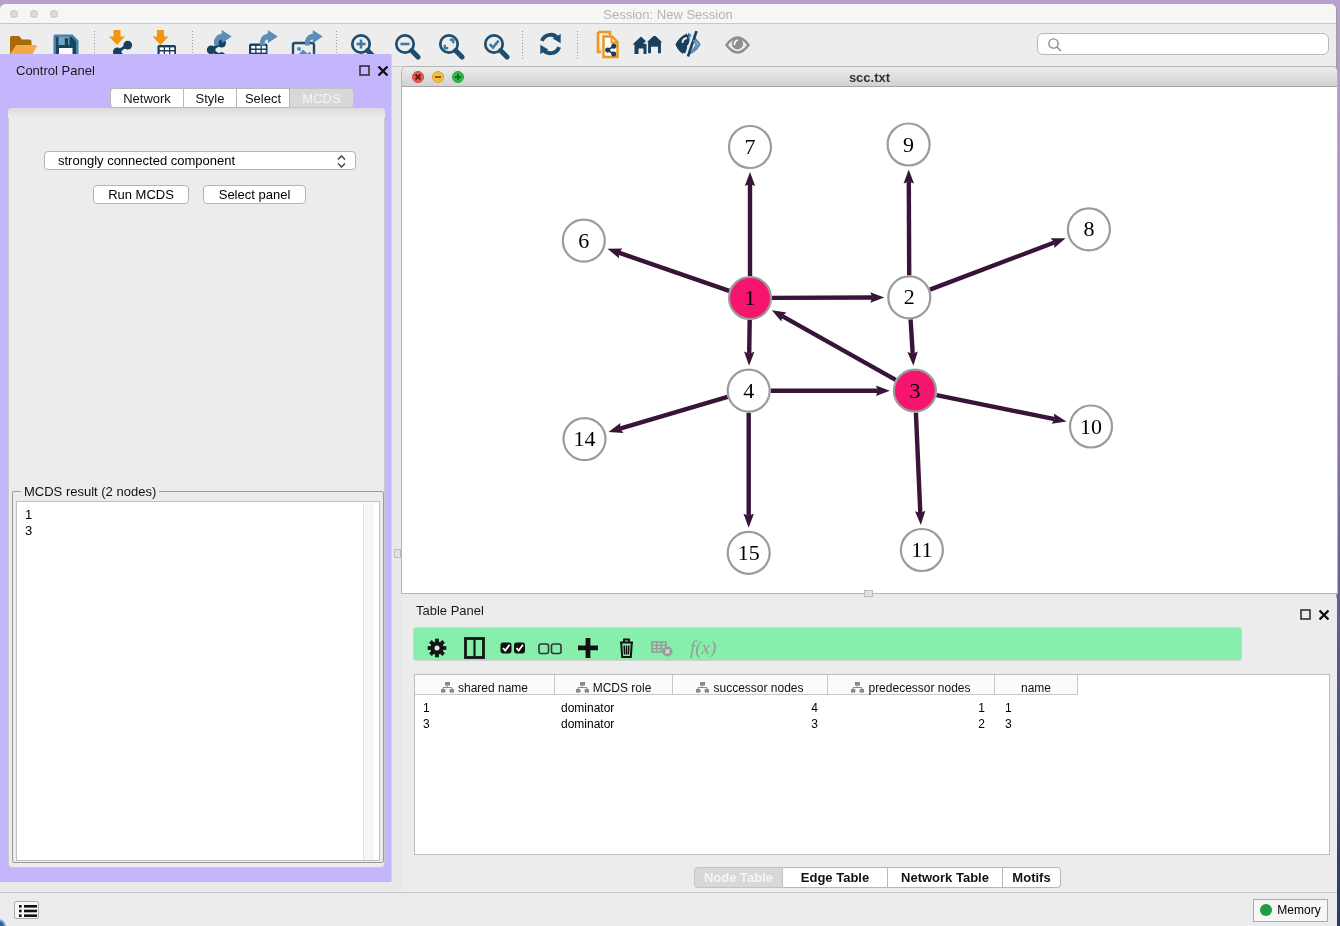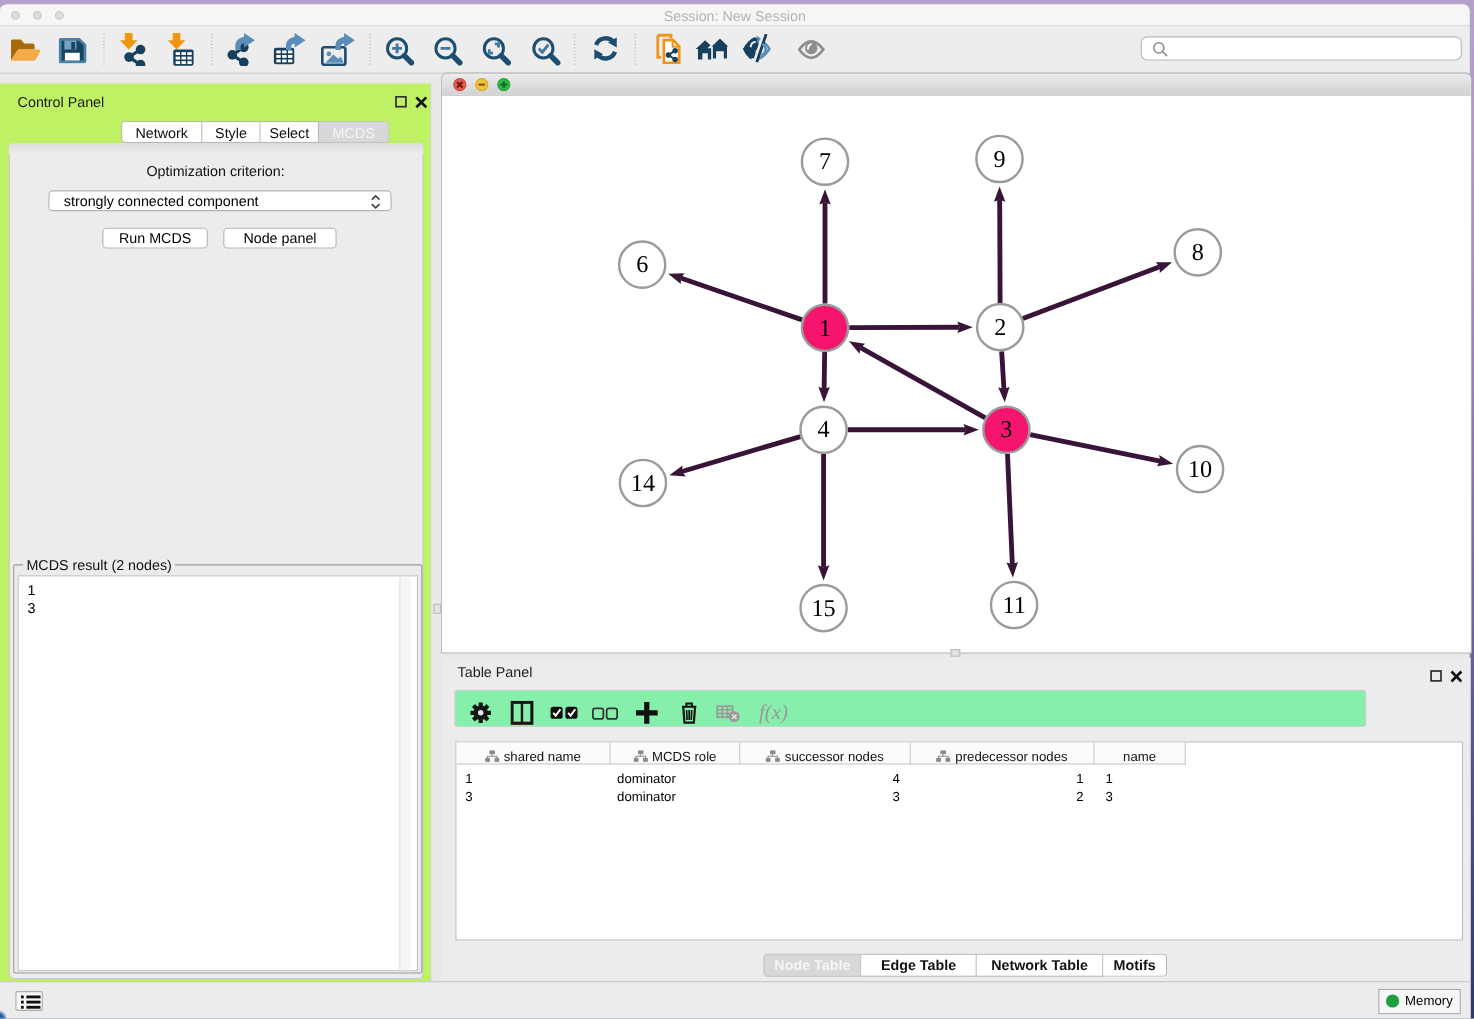--- a/index.html
+++ b/index.html
@@ -10,21 +10,21 @@
 #titlebar { position:absolute; left:0; top:0; width:100%; height:20px; background:#f6f6f6; border-radius:6px 6px 0 0; border-bottom:1px solid #c8c8c8; }
 .tl { position:absolute; top:6px; width:8px; height:8px; border-radius:50%; background:#dcdcdc; border:1px solid #c8c8c8; }
 #titletext { position:absolute; top:3px; width:100%; text-align:center; font-size:13px; color:#b4b4b4; }
 
 #toolbar { position:absolute; left:0; top:20px; width:100%; height:43px; background:#ededed; border-bottom:1px solid #cccccc; }
 .tsep { position:absolute; top:7px; height:28px; width:1px; background-image:linear-gradient(#9a9a9a 33%, rgba(0,0,0,0) 0%); background-size:1px 3px; }
 .ticon { position:absolute; top:3px; }
 
 #search { position:absolute; left:1037px; top:29px; width:292px; height:22px; background:#fff; border:1px solid #b9b9b9; border-radius:6px; }
 
-#cpanel { position:absolute; left:0; top:72px; width:392px; height:828px; background:#bef264; border-right:1px solid #d4d4d4; }
+#cpanel { position:absolute; left:0; top:50px; width:392px; height:828px; background:#c4b5fd; border-right:1px solid #d4d4d4; }
 #cpanel-title { position:absolute; left:16px; top:9px; font-size:13px; color:#1a1a1a; }
 
 .tabrow { position:absolute; display:flex; }
 .tab { height:20px; background:#fff; border:1px solid #b7b7b7; border-left:none; font-size:13px; text-align:center; line-height:19px; color:#111; }
 .tab.first { border-left:1px solid #b7b7b7; border-radius:4px 0 0 4px; }
 .tab.last { border-radius:0 4px 4px 0; }
 .tab.sel { background:#d8d8d8; color:#f5f5f5; border-color:#c2c2c2; }
 #mcds-content { position:absolute; left:8px; top:54px; width:377px; height:760px; background:#ececec; border:1px solid #c9c9c9; border-radius:4px; }
 #mcds-band { position:absolute; left:8px; top:54px; width:377px; height:10px; background:linear-gradient(#dcdcdc,#ececec); border-radius:4px 4px 0 0; }
 #opt-label { position:absolute; left:0; top:72px; width:392px; text-align:center; font-size:13px; color:#111; }
@@ -229,36 +229,36 @@
         <path d="M1.5,1.5 L10.5,10.5 M10.5,1.5 L1.5,10.5" stroke="#111" stroke-width="2.4"></path>
       </svg>
     <div id="mcds-content"></div>
     <div id="mcds-band"></div>
     <div class="tabrow" style="left:78px; top:34px;padding-left:32px;">
       <div class="tab first" style="width:74px;">Network</div>
       <div class="tab" style="width:53px;">Style</div>
       <div class="tab" style="width:53px;">Select</div>
       <div class="tab last sel" style="width:64px;">MCDS</div>
     </div>
-    <div id="opt-label">Optimization criterion:</div>
     <div id="dropdown">strongly connected component
       <svg width="9" height="13" style="position:absolute;right:9px;top:3px" viewBox="0 0 9 13">
           <path d="M1,4.5 L4.5,1 L8,4.5 M1,8.5 L4.5,12 L8,8.5" fill="none" stroke="#444" stroke-width="1.5"></path>
         </svg>
     </div>
     <div class="btn" style="left:93px; width:96px;">Run MCDS</div>
-    <div class="btn" style="left:203px; width:103px;">Node panel</div>
+    <div class="btn" style="left:203px; width:103px;">Select panel</div>
     <div id="mcds-group">
       <div id="mcds-legend">MCDS result (2 nodes)</div>
       <div id="mcds-white">1<br>3<div id="mcds-scroll"></div></div>
     </div>
   </div>
 
   <div id="netwin">
     <div id="nettitle">
+      <span class="t">scc.txt</span>
       <div class="mac" style="left:10px; background:#e75b50; border:1px solid #cb4a41;">
           <svg width="10" height="10" viewBox="0 0 10 10" style="position:absolute;left:0;top:0">
             <path d="M2.5,2.5 L7.5,7.5 M7.5,2.5 L2.5,7.5" stroke="#701710" stroke-width="1.9"></path>
           </svg>
         </div>
       <div class="mac" style="left:30px; background:#f3c337; border:1px solid #daa52f;">
           <svg width="10" height="10" viewBox="0 0 10 10" style="position:absolute;left:0;top:0">
             <path d="M2,5 L8,5" stroke="#8a5a0d" stroke-width="2"></path>
           </svg>
         </div>

